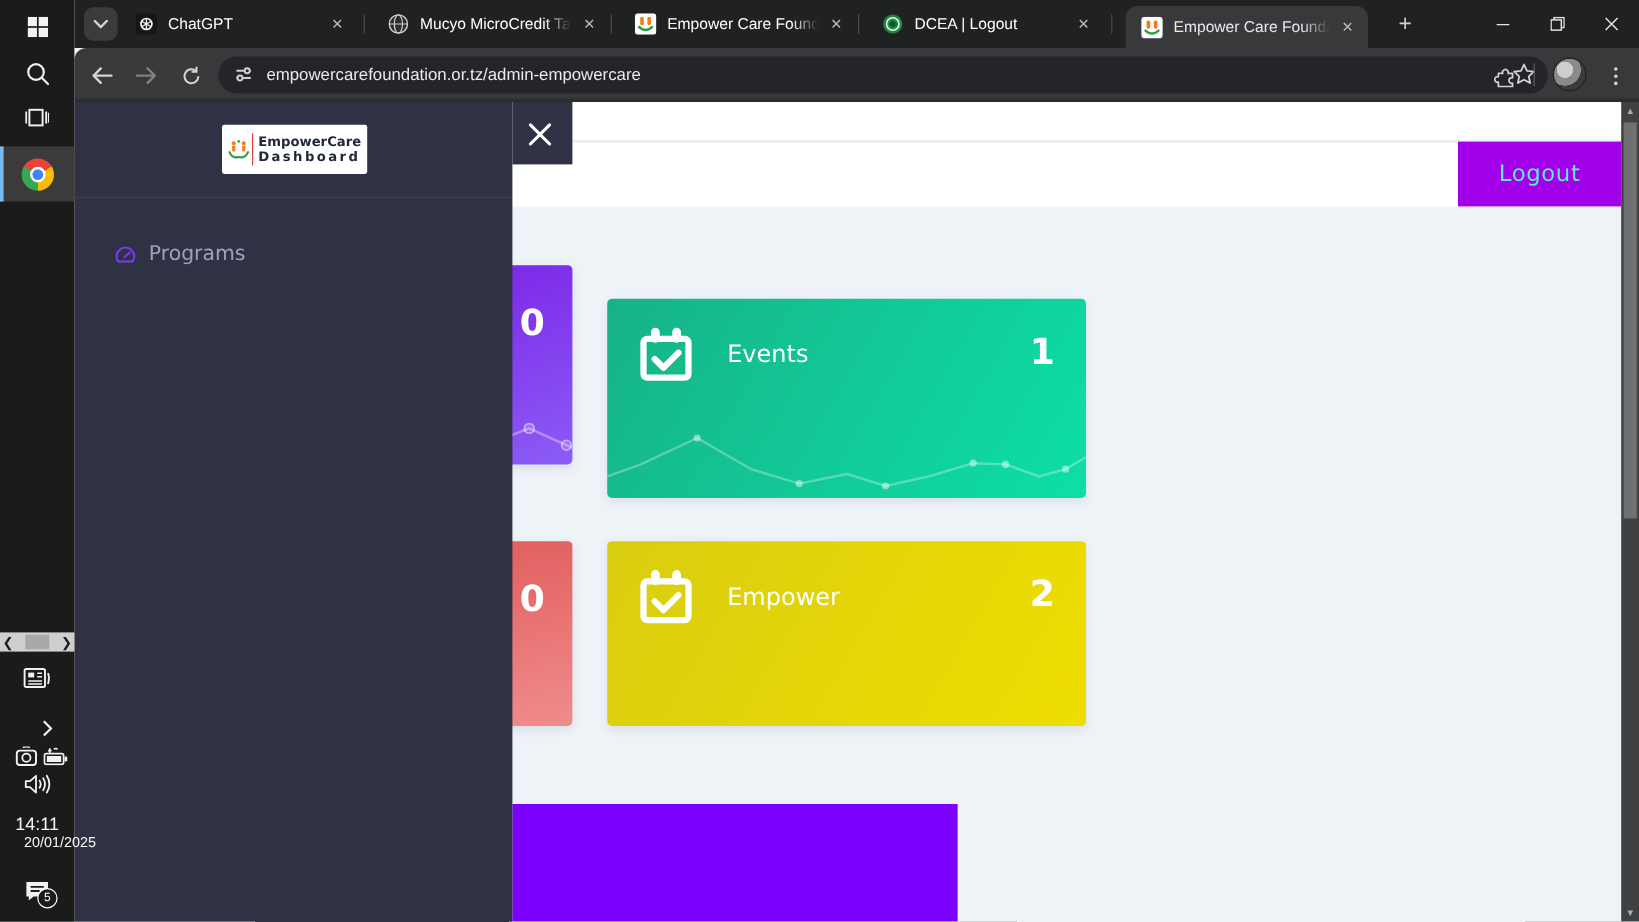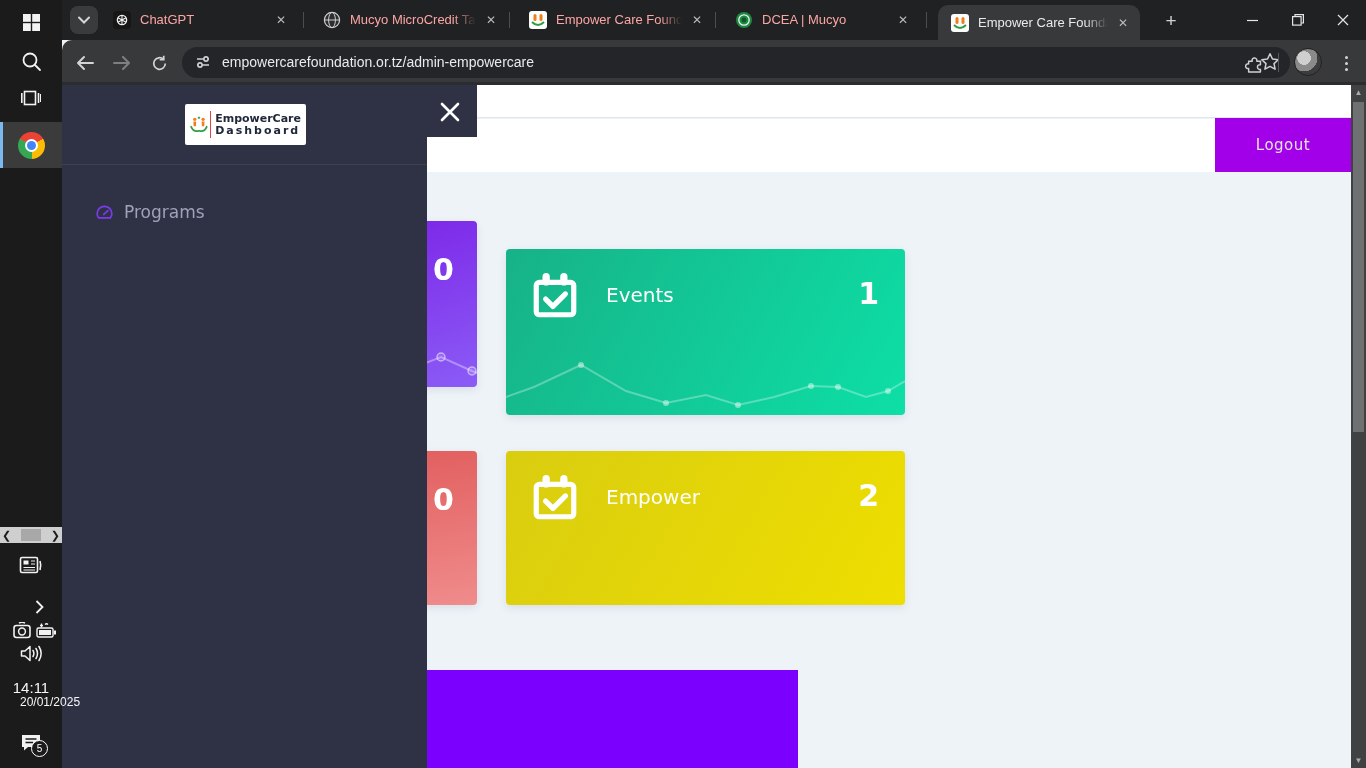--- a/index.html
+++ b/index.html
@@ -21,21 +21,21 @@
   .tb-clock { position:absolute; left:0; width:62px; text-align:center; color:#f5f5f5; }
   .tb-time { top:679px; font-size:15px; }
   .tb-date { top:695px; font-size:12px;padding-left:20px; }
   .tb-badge { position:absolute; left:31px; top:740px; width:17px; height:17px; border-radius:50%; background:#1b1b1b; border:1.5px solid #fff; color:#fff; font-size:10px; display:flex; align-items:center; justify-content:center; }
 
   
   .tabstrip { position:absolute; left:62px; top:0; width:1304px; height:40px; background:#202122; z-index:30; }
   .tab-search { position:absolute; left:8px; top:6px; width:28px; height:28px; border-radius:8px; background:#3a3b3d; display:flex; align-items:center; justify-content:center; }
   .tab { position:absolute; top:0; height:40px; width:198px; }
   .tab .fav { position:absolute; left:13px; top:11px; width:18px; height:18px; }
-  .tab .t-title { position:absolute; left:40px; right:32px; top:0; line-height:40px; font-size:13px; color:#fca5a5; white-space:nowrap; overflow:hidden;
+  .tab .t-title { position:absolute; left:40px; right:32px; top:0; line-height:40px; font-size:13px; color:#ffffff; white-space:nowrap; overflow:hidden;
     -webkit-mask-image:linear-gradient(90deg,#000 82%,transparent); mask-image:linear-gradient(90deg,#000 82%,transparent); }
   .tab .t-close { position:absolute; right:9px; top:12px; width:16px; height:16px; color:#b9babc; font-size:12px; line-height:16px; text-align:center; }
   .tab.active { top:5px; height:35px; background:#38393b; border-radius:10px 10px 0 0; }
   .tab.active .t-title { line-height:35px; color:#e8eaed; }
   .tab.active .fav { top:9px; }
   .tab.active .t-close { top:10px; }
   .tab-sep { position:absolute; top:12px; width:1px; height:16px; background:#4c4d4f; }
   .newtab { position:absolute; left:1096px; top:8px; width:26px; height:26px; color:#cfd1d3; font-size:19px; line-height:25px; text-align:center; border-radius:50%; }
   .winctl { position:absolute; top:0; height:40px; width:46px; display:flex; align-items:center; justify-content:center; color:#e6e6e6; }
 
@@ -48,21 +48,21 @@
   .avatar { position:absolute; left:1232px; top:8px; width:28px; height:28px; border-radius:50%;
     background:radial-gradient(circle at 35% 35%, #cfcfcf 0 28%, #8a8a8a 29% 55%, #3c3c3c 56%); border:1px solid #222; }
   .tool-sep { position:absolute; left:1216px; top:13px; width:1px; height:19px; background:#5a5b5d; }
   .kebab { position:absolute; left:1274px; top:10px; width:20px; height:26px; display:flex; flex-direction:column; align-items:center; justify-content:center; gap:3px; }
   .kebab i { width:3px; height:3px; border-radius:50%; background:#d2d4d6; }
 
   
   .viewport { position:absolute; left:62px; top:85px; width:1304px; height:683px; background:#eef3f8; overflow:hidden; z-index:1; }
   .topstrip { position:absolute; left:0; top:0; width:100%; height:33px; background:#fff; border-bottom:1px solid #dfe7ee; }
   .navbar { position:absolute; left:0; top:34px; width:100%; height:53px; background:#fff; }
-  .logout { position:absolute; left:1153px; top:33px; width:136px; height:54px; background:#a300ea; color:#e5e5e5; font-size:15px; font-weight:500; letter-spacing:.5px; display:flex; align-items:center; justify-content:center; font-family:"DejaVu Sans", sans-serif; }
+  .logout { position:absolute; left:1153px; top:33px; width:136px; height:54px; background:#a300ea; color:#5eead4; font-size:19px; font-weight:500; letter-spacing:.5px; display:flex; align-items:center; justify-content:center; font-family:"DejaVu Sans", sans-serif; }
 
   .card { position:absolute; border-radius:4px; color:#fff; box-shadow:0 3px 8px rgba(40,60,90,.10); overflow:hidden; font-family:"DejaVu Sans", sans-serif; }
   .card-purple { left:348px; top:136px; width:67px; height:166px; background:linear-gradient(160deg,#7d28e8,#8b5cf6); }
   .card-events { left:444px; top:136px; width:399px; height:166px; background:linear-gradient(120deg,#17b287,#0ddfa6);margin-top:28px; }
   .card-red    { left:348px; top:366px; width:67px; height:154px; background:linear-gradient(170deg,#e25f5f,#f08c8c); }
   .card-programs { left:444px; top:366px; width:399px; height:154px; background:linear-gradient(120deg,#d9cd10,#eede00); }
   .stat-count-sm { position:absolute; left:0; width:67px; top:31px; text-align:center; font-size:30px; font-weight:600; }
   .card-ic { position:absolute; left:24px; top:22px; }
   .card-label { position:absolute; left:100px; top:34px; font-size:20px; font-weight:400; }
   .card-count { position:absolute; right:26px; top:27px; font-size:30px; font-weight:600; }
@@ -223,21 +223,21 @@
       <span class="t-close">✕</span>
     </div>
     <div class="tab-sep" style="left:653px;"></div>
 
     <div class="tab" style="left:660px;">
       <svg class="fav" viewBox="0 0 18 18">
           <circle cx="9" cy="9" r="8" fill="#1e8a3c"></circle>
           <circle cx="9" cy="9" r="5.2" fill="none" stroke="#e8f3ff" stroke-width="1.3"></circle>
           <circle cx="9" cy="9" r="2.4" fill="#14532d"></circle>
         </svg>
-      <span class="t-title">DCEA | Mucyo</span>
+      <span class="t-title">DCEA | Logout</span>
       <span class="t-close">✕</span>
     </div>
     <div class="tab-sep" style="left:864px;"></div>
 
     <div class="tab active" style="left:876px; width:202px;">
       <svg class="fav" viewBox="0 0 18 18">
           <rect x="0" y="0" width="18" height="18" rx="3" fill="#fdfdfd"></rect>
           <rect x="4.5" y="3" width="3" height="7" rx="1.5" fill="#f07f1a"></rect>
           <rect x="10.5" y="3" width="3" height="7" rx="1.5" fill="#f07f1a"></rect>
           <path d="M3 11 q6 6 12 0" fill="none" stroke="#2e9e44" stroke-width="2"></path>

